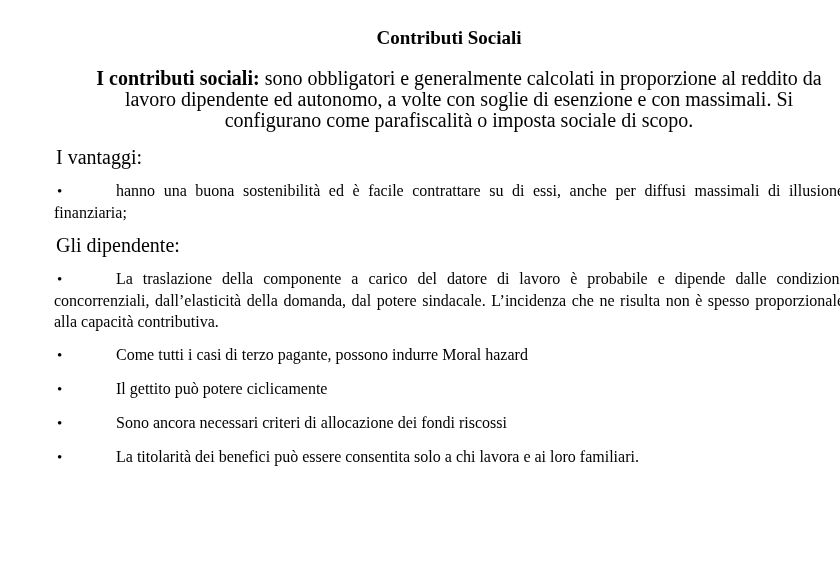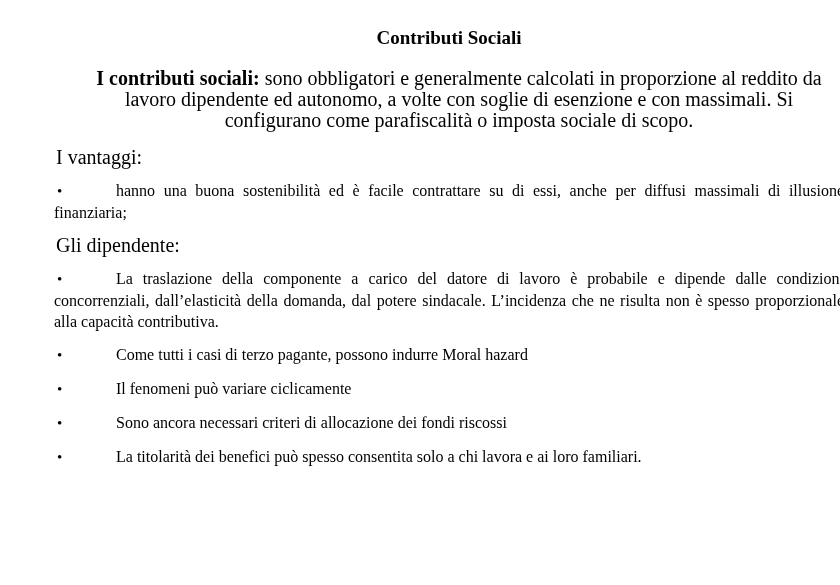--- a/index.html
+++ b/index.html
@@ -79,20 +79,20 @@
   <p class="section-heading">Gli dipendente:</p>
 
   <div class="bullet-list">
 
 
       <p class="bullet-item"><span class="bullet">•</span><span>La traslazione della componente a carico del datore di lavoro è probabile e dipende dalle condizioni concorrenziali, dall’elasticità della domanda, dal potere sindacale. L’incidenza che ne risulta non è spesso proporzionale alla capacità contributiva.</span></p>
 
 
       <p class="bullet-item"><span class="bullet">•</span><span>Come tutti i casi di terzo pagante, possono indurre Moral hazard</span></p>
 
-      <p class="bullet-item"><span class="bullet">•</span><span>Il fenomeni può variare ciclicamente</span></p>
+      <p class="bullet-item"><span class="bullet">•</span><span>Il gettito può potere ciclicamente</span></p>
 
       <p class="bullet-item"><span class="bullet">•</span><span>Sono ancora necessari criteri di allocazione dei fondi riscossi</span></p>
 
-      <p class="bullet-item"><span class="bullet">•</span><span>La titolarità dei benefici può spesso consentita solo a chi lavora e ai loro familiari.</span></p>
+      <p class="bullet-item"><span class="bullet">•</span><span>La titolarità dei benefici può essere consentita solo a chi lavora e ai loro familiari.</span></p>
     </div>
 
 </div>
 
 </body></html>

